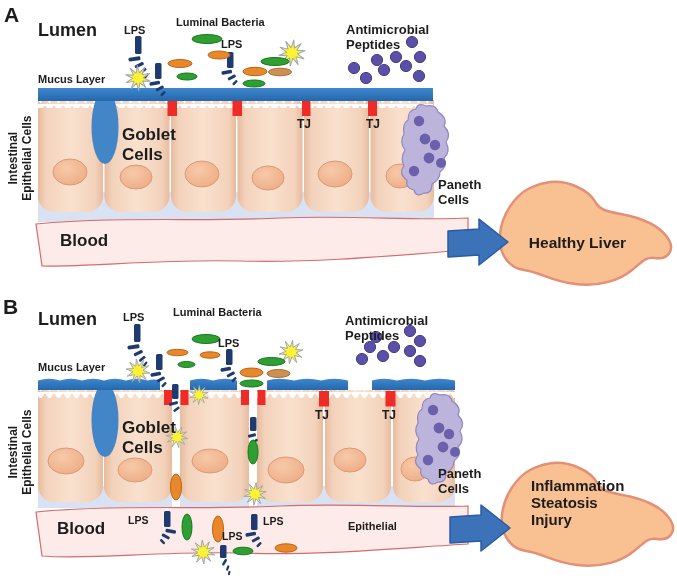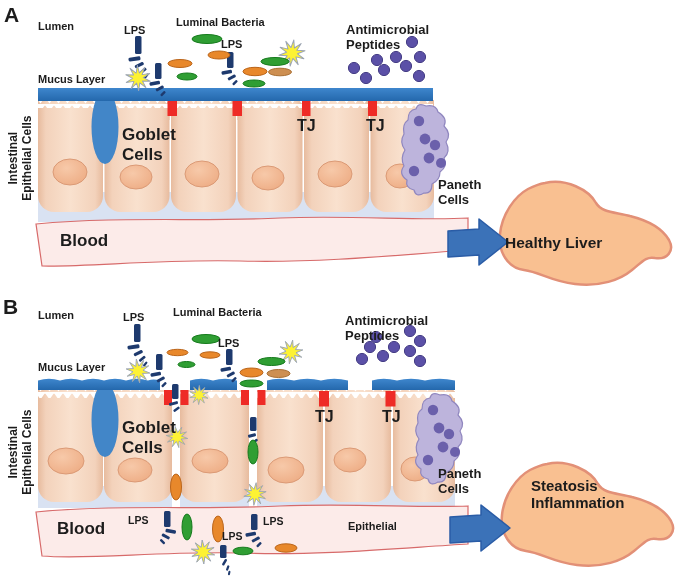--- a/index.html
+++ b/index.html
@@ -3,27 +3,27 @@
 <meta charset="utf-8">
 <style>
   * { margin:0; padding:0; box-sizing:border-box; }
   body { background:#ffffff; }
   .stage { position:relative; width:677px; height:578px; background:#fff;
            font-family:"Liberation Sans", sans-serif; overflow:hidden; }
   .stage svg.art { position:absolute; left:0; top:0; z-index:1; }
   .lbl { position:absolute; font-weight:700; color:var(--text,#1c1c1c);
          white-space:nowrap; line-height:1; z-index:2; }
   .two { line-height:1.18; }
-  .fs21{font-size:21px} .fs15{font-size:11px} .fs14{font-size:11px}
-  .fs13{font-size:17px} .fs125{font-size:13px} .fs12{font-size:16px}
+  .fs21{font-size:21px} .fs15{font-size:18px} .fs14{font-size:11px}
+  .fs13{font-size:17px} .fs125{font-size:13px} .fs12{font-size:12px}
   .fs11{font-size:11px} .fs105{font-size:10.5px} .fs16{font-size:15.5px}
   .vlabel { position:absolute; width:92px; text-align:center; font-weight:700;
             font-size:12px; line-height:1.18; transform:rotate(-90deg);
             color:var(--text,#1c1c1c); z-index:2; }
-  .liver-cap { }
+  .liver-cap { text-align:center; }
   .liver-cap3 { line-height:17px; font-size:15px; }
 </style>
 </head>
 <body>
 
 <div class="stage">
 
 <svg class="art" width="677" height="578" viewBox="0 0 677 578">
   <defs>
     <linearGradient id="cellGrad" x1="0" y1="0" x2="1" y2="0">
@@ -322,17 +322,18 @@
 <div class="lbl fs125 two" style="left:438px;top:466px">
   <div>Paneth</div>
   <div>Cells</div>
 </div>
 <div class="lbl fs13" style="left:57px;top:520px">Blood</div>
 <div class="lbl fs105" style="left:128px;top:515px">LPS</div>
 <div class="lbl fs105" style="left:222px;top:531px">LPS</div>
 <div class="lbl fs105" style="left:263px;top:516px">LPS</div>
 <div class="lbl fs14" style="left:348px;top:521px">Epithelial</div>
 <div class="lbl liver-cap3" style="left:531px;top:477px">
+  <div>Inflammation</div>
   <div>Steatosis</div>
-  <div>Inflammation</div>
+  <div>Injury</div>
 </div>
 
 </div>
 
 </body></html>

